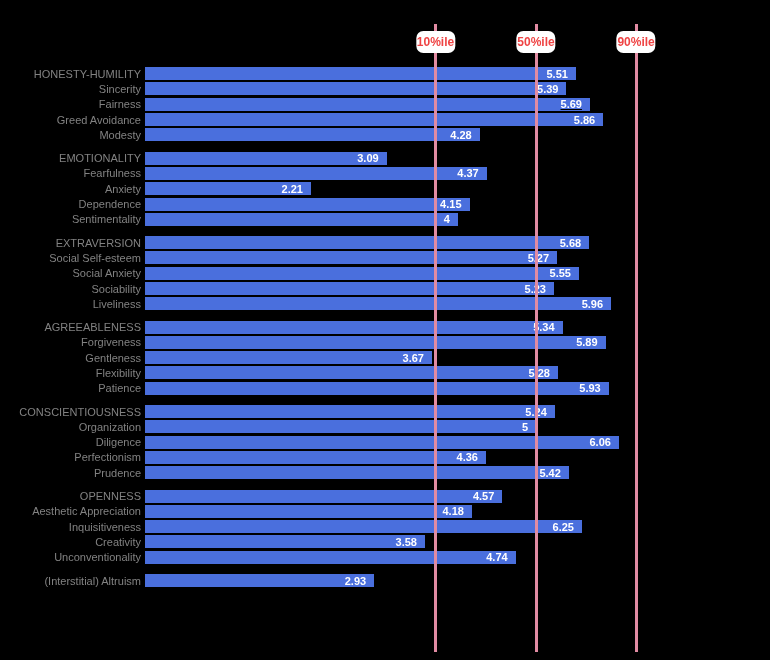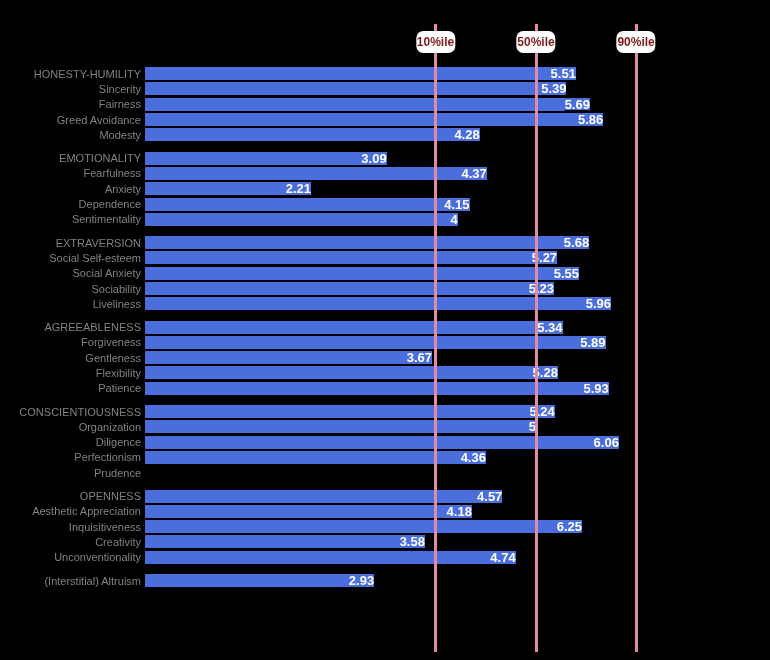--- a/index.html
+++ b/index.html
@@ -37,44 +37,44 @@
     height: 13px;
     background: #4a6fdd;
     display: flex;
     align-items: center;
     justify-content: flex-end;
     position: relative;
     z-index: 1;
   }
   .bar-value {
     color: #ffffff;
-    font-size: 13px;
+    font-size: 11px;
     font-weight: bold;
-    padding-right: 0;
+    padding-right: 8px;
     white-space: nowrap;
     text-align: right;
   }
   .marker-line {
     position: absolute;
     top: 24px;
     width: 3px;
     height: 628px;
     background: #e18ba3;
     z-index: 5;
   }
   .marker-label {
     position: absolute;
     top: 31px;
     transform: translateX(-50%);
     background: #ffffff;
     border-radius: 7px;
     padding: 4px 1px;
     font-size: 12px;
     font-weight: bold;
-    color: #7f1d1d;
+    color: #ef4444;
     z-index: 6;
     white-space: nowrap;
   }
 </style>
 </head>
 <body>
 
 <div id="stage">
   <div id="markers">
       <div class="marker-line" style="left: 434.013px;"></div>
@@ -233,20 +233,23 @@
           </div>
         </div>
         <div class="row">
           <span class="row-label">Perfectionism</span>
           <div class="bar" style="width: 340.952px;">
             <span class="bar-value">4.36</span>
           </div>
         </div>
         <div class="row">
           <span class="row-label">Prudence</span>
+          <div class="bar" style="width: 423.844px;">
+            <span class="bar-value">5.42</span>
+          </div>
         </div>
       </div>
       <div class="group">
         <div class="row">
           <span class="row-label">OPENNESS</span>
           <div class="bar" style="width: 357.374px;">
             <span class="bar-value">4.57</span>
           </div>
         </div>
         <div class="row">

